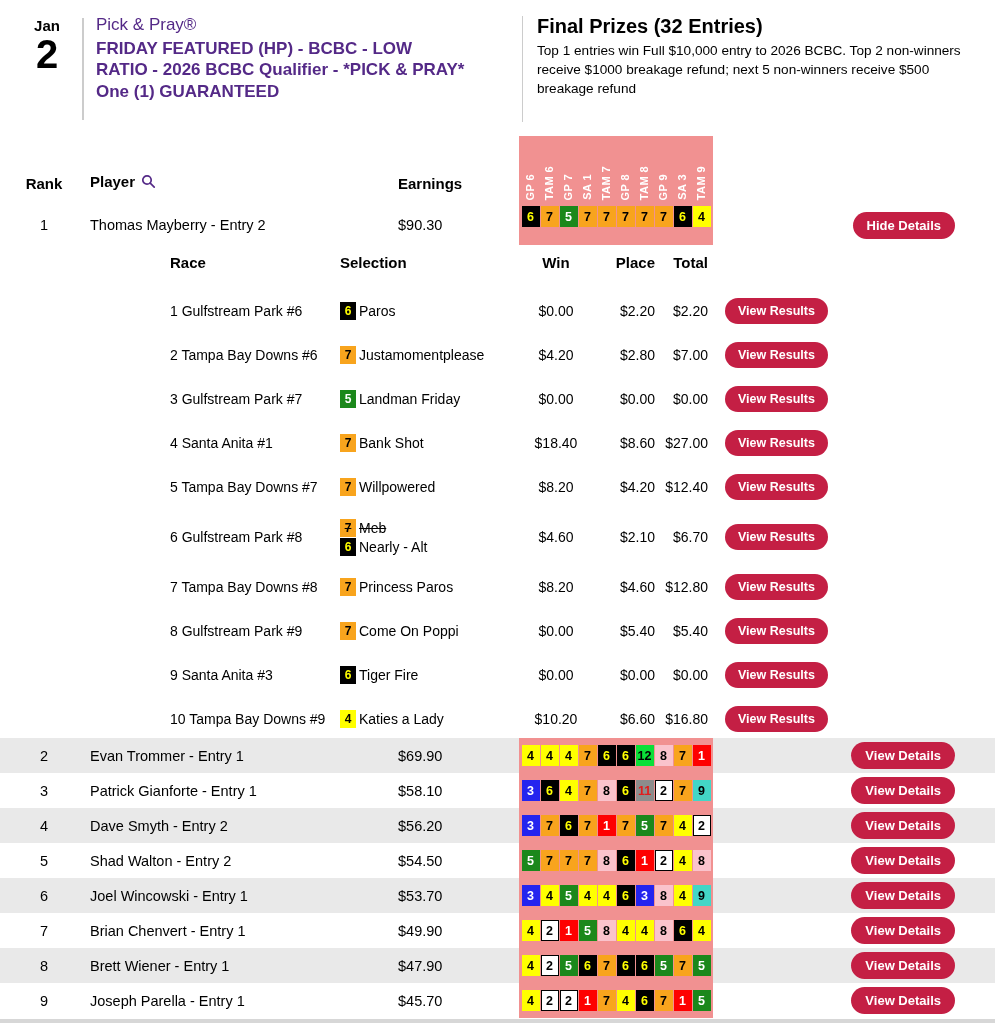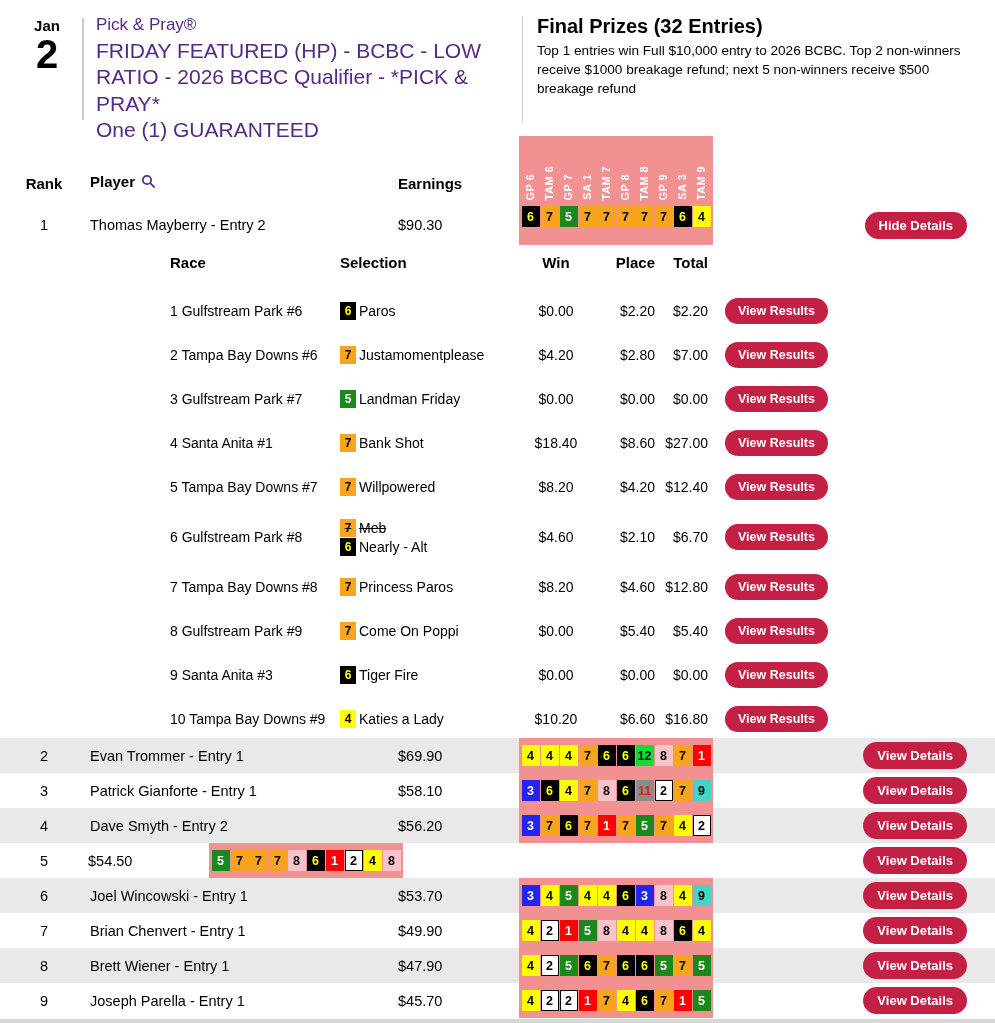--- a/index.html
+++ b/index.html
@@ -8,31 +8,31 @@
 
   
   .top { display:flex; height:136px; padding:14px 16px 0 22px; }
   .date-block { width:50px; text-align:center; flex:none; padding-top:4px; }
   .date-month { font-size:15px; font-weight:bold; line-height:1.1; }
   .date-day { font-size:40px; font-weight:bold; line-height:0.95; }
   .vdiv { width:0; border-left:2px solid #ccc; margin:4px 12px 16px 10px; flex:none; }
   .vdiv2 { width:0; border-left:1px solid #ccc; margin:2px 14px 14px 6px; flex:none; }
   .title-block { width:420px; flex:none; padding-top:1px; }
   .series-name { font-size:17px; margin-bottom:3px; }
-  .title-line { font-size:21px; font-weight:normal; line-height:1.26; }
+  .title-line { font-size:17px; font-weight:bold; line-height:1.26; }
   .prizes { flex:1; padding-top:1px; }
   .prizes-title { font-size:20px; font-weight:bold; margin-bottom:4px; }
   .prizes-body { font-size:13.6px; line-height:1.38; max-width:452px; }
 
   
   .c-rank   { width:88px; text-align:center; flex:none; }
   .c-player { width:310px; padding-left:2px; flex:none; }
   .c-earn   { width:121px; flex:none; }
   .c-picks  { width:194px; flex:none; align-self:stretch; }
-  .c-btn    { flex:1; display:flex; justify-content:flex-end; padding-right:28px; align-items:center; }
+  .c-btn    { flex:1; display:flex; justify-content:flex-end; padding-right:40px; align-items:center; }
 
   .lb-head { display:flex; height:69px; align-items:flex-end; }
   .th { font-weight:bold; font-size:15px; padding-bottom:13px; }
   .search-svg { vertical-align:-2px; margin-left:6px; }
 
   .band { background:var(--band); }
   .band-head { height:69px; display:flex; gap:1px; justify-content:center; align-items:flex-end; padding-bottom:5px; }
   .hcell { width:18px; display:flex; justify-content:center; }
   .vtext { writing-mode:vertical-rl; transform:rotate(180deg); color:#fff; font-weight:bold; font-size:11px; line-height:1; letter-spacing:0.4px; white-space:nowrap; }
 
@@ -362,20 +362,21 @@
               <span class="badge" style="background: rgb(255, 255, 0); color: rgb(0, 0, 0);">4</span>
               <span class="badge" style="background: rgb(255, 255, 255); color: rgb(0, 0, 0); border: 1px solid rgb(0, 0, 0);">2</span>
             </div>
           </div>
           <div class="c-btn">
             <button class="pill row-btn">View Details</button>
           </div>
         </div>
         <div class="lb-row">
           <div class="c-rank">5</div>
+          <div class="c-player">Shad Walton - Entry 2</div>
           <div class="c-earn">$54.50</div>
           <div class="c-picks band">
             <div class="pick-grid">
               <span class="badge" style="background: rgb(27, 136, 27); color: rgb(255, 255, 255);">5</span>
               <span class="badge" style="background: rgb(248, 164, 29); color: rgb(0, 0, 0);">7</span>
               <span class="badge" style="background: rgb(248, 164, 29); color: rgb(0, 0, 0);">7</span>
               <span class="badge" style="background: rgb(248, 164, 29); color: rgb(0, 0, 0);">7</span>
               <span class="badge" style="background: rgb(250, 195, 204); color: rgb(0, 0, 0);">8</span>
               <span class="badge" style="background: rgb(0, 0, 0); color: rgb(255, 255, 0);">6</span>
               <span class="badge" style="background: rgb(254, 0, 0); color: rgb(255, 255, 255);">1</span>

